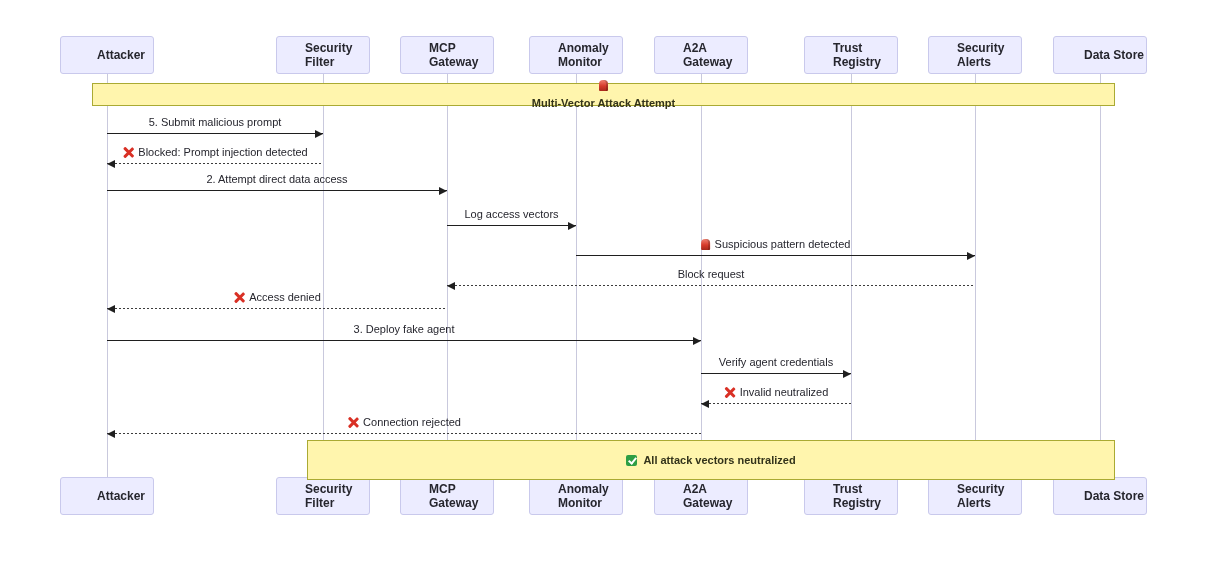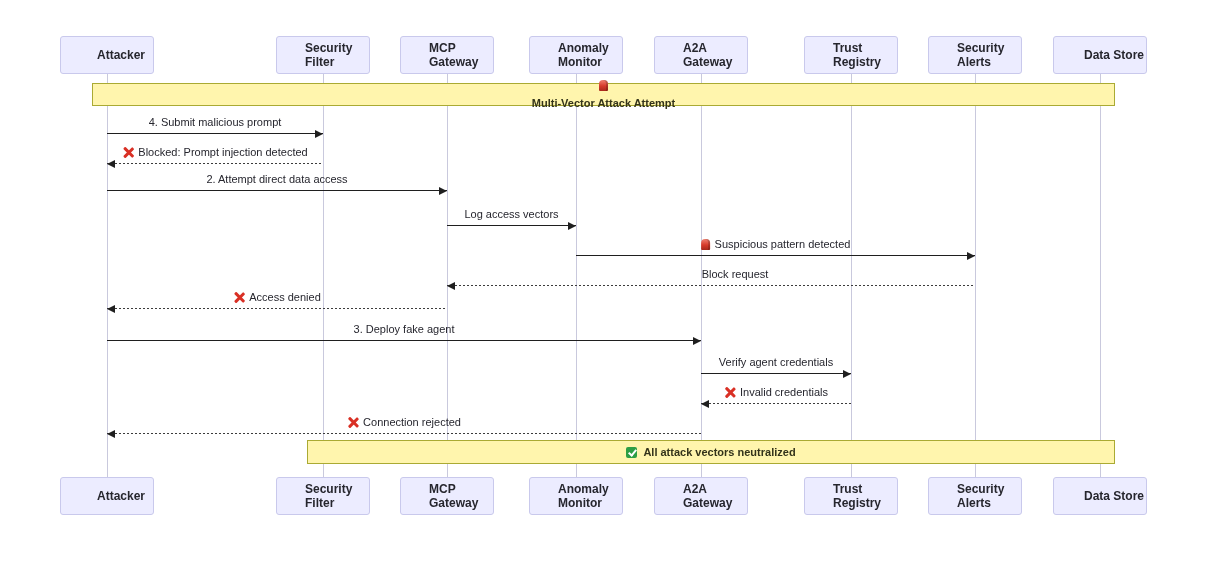--- a/index.html
+++ b/index.html
@@ -119,28 +119,28 @@
     <div class="actor-box" style="left: 1053px; top: 36px; width: 94px; height: 38px;">
       <span>Data Store</span>
     </div>
     <div class="actor-box" style="left: 1053px; top: 477px; width: 94px; height: 38px;">
       <span>Data Store</span>
     </div>
     <div class="note" style="left: 92px; top: 83px; width: 1023px; height: 23px; flex-direction: column;">
       <span class="icon icon-siren"></span>
       <span>Multi-Vector Attack Attempt</span>
     </div>
-    <div class="note" style="left: 307px; top: 440px; width: 808px; height: 24px;">
+    <div class="note" style="left: 307px; top: 440px; width: 808px; height: 40px;">
       <span class="icon icon-check"></span>
       <span>All attack vectors neutralized</span>
     </div>
     <div class="msg-line solid" style="left: 107px; top: 133px; width: 216px;"></div>
     <div class="arrowhead right" style="left: 315px; top: 129.5px;"></div>
     <div class="msg-label" style="left: 215px; top: 129px;">
-      <span>4. Submit malicious prompt</span>
+      <span>5. Submit malicious prompt</span>
     </div>
     <div class="msg-line dashed" style="left: 107px; top: 163px; width: 216px;"></div>
     <div class="arrowhead left" style="left: 107px; top: 159.5px;"></div>
     <div class="msg-label" style="left: 215px; top: 159px;">
       <span class="icon icon-cross"></span>
       <span>Blocked: Prompt injection detected</span>
     </div>
     <div class="msg-line solid" style="left: 107px; top: 190px; width: 340px;"></div>
     <div class="arrowhead right" style="left: 439px; top: 186.5px;"></div>
     <div class="msg-label" style="left: 277px; top: 186px;">
@@ -152,21 +152,21 @@
       <span>Log access vectors</span>
     </div>
     <div class="msg-line solid" style="left: 576px; top: 255px; width: 399px;"></div>
     <div class="arrowhead right" style="left: 967px; top: 251.5px;"></div>
     <div class="msg-label" style="left: 775.5px; top: 251px;">
       <span class="icon icon-siren"></span>
       <span>Suspicious pattern detected</span>
     </div>
     <div class="msg-line dashed" style="left: 447px; top: 285px; width: 528px;"></div>
     <div class="arrowhead left" style="left: 447px; top: 281.5px;"></div>
-    <div class="msg-label" style="left: 711px; top: 281px; margin-left: 24px;">
+    <div class="msg-label" style="left: 711px; top: 281px;">
       <span>Block request</span>
     </div>
     <div class="msg-line dashed" style="left: 107px; top: 308px; width: 340px;"></div>
     <div class="arrowhead left" style="left: 107px; top: 304.5px;"></div>
     <div class="msg-label" style="left: 277px; top: 304px; text-align: right;">
       <span class="icon icon-cross"></span>
       <span>Access denied</span>
     </div>
     <div class="msg-line solid" style="left: 107px; top: 340px; width: 594px;"></div>
     <div class="arrowhead right" style="left: 693px; top: 336.5px;"></div>
@@ -175,21 +175,21 @@
     </div>
     <div class="msg-line solid" style="left: 701px; top: 373px; width: 150px;"></div>
     <div class="arrowhead right" style="left: 843px; top: 369.5px;"></div>
     <div class="msg-label" style="left: 776px; top: 369px;">
       <span>Verify agent credentials</span>
     </div>
     <div class="msg-line dashed" style="left: 701px; top: 403px; width: 150px;"></div>
     <div class="arrowhead left" style="left: 701px; top: 399.5px;"></div>
     <div class="msg-label" style="left: 776px; top: 399px;">
       <span class="icon icon-cross"></span>
-      <span>Invalid credentials</span>
+      <span>Invalid neutralized</span>
     </div>
     <div class="msg-line dashed" style="left: 107px; top: 433px; width: 594px;"></div>
     <div class="arrowhead left" style="left: 107px; top: 429.5px;"></div>
     <div class="msg-label" style="left: 404px; top: 429px; align-items: center;">
       <span class="icon icon-cross"></span>
       <span>Connection rejected</span>
     </div>
   </div>
 
 </body></html>

